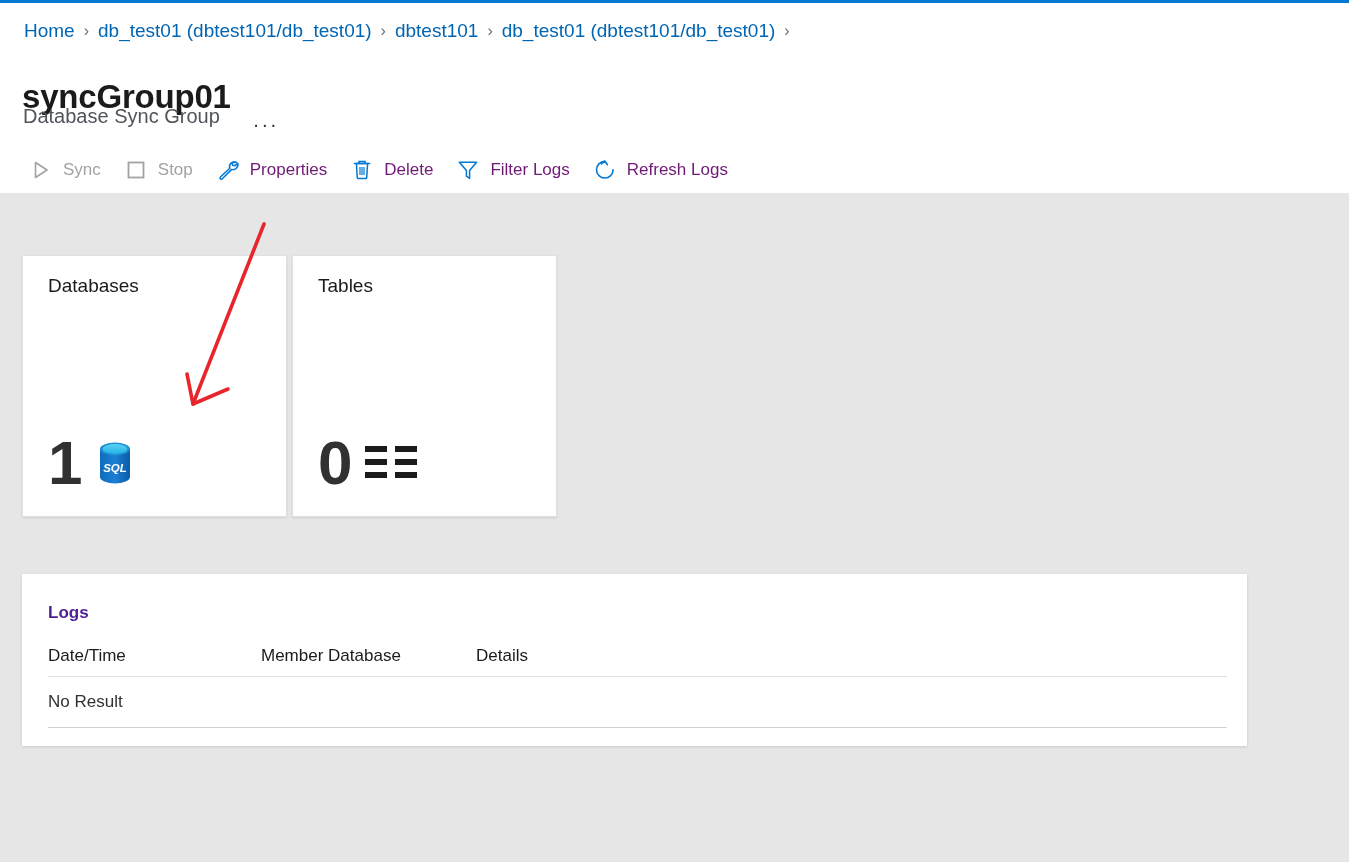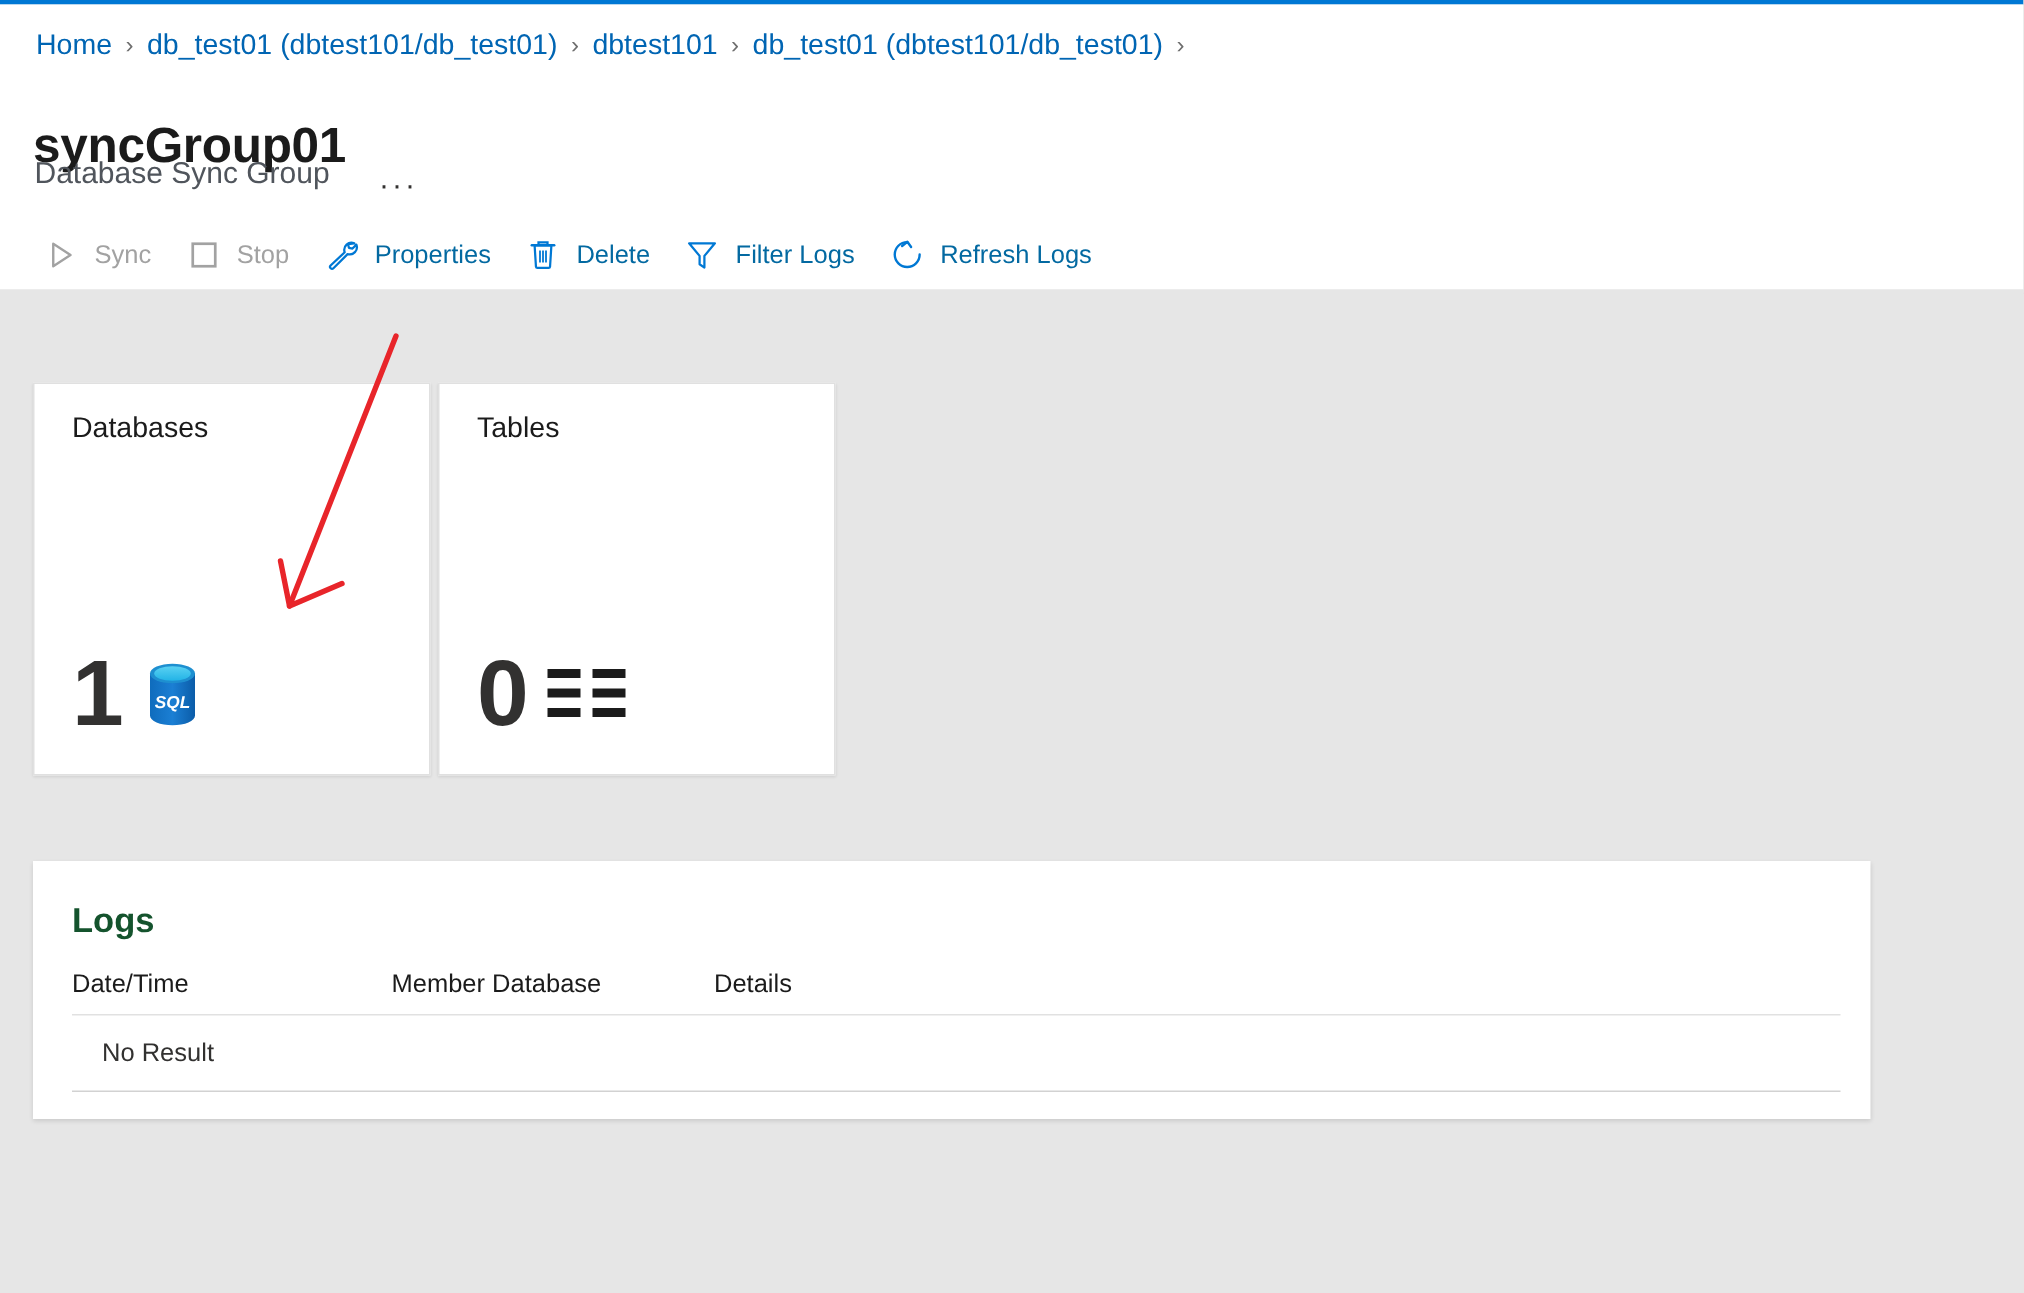--- a/index.html
+++ b/index.html
@@ -100,21 +100,21 @@
     display: flex;
     align-items: center;
     height: 38px;
   }
   .tb-item {
     display: flex;
     align-items: center;
     height: 38px;
     margin-right: 22px;
     font-size: 17px;
-    color: #0369a1;
+    color: #701a75;
     cursor: pointer;
     white-space: nowrap;
   }
   .tb-item.disabled {
     color: #a2a2a2;
     cursor: default;
   }
   .tb-icon {
     width: 26px;
     height: 26px;
@@ -209,24 +209,24 @@
     width: 1225px;
     height: 172px;
     background: #ffffff;
     box-shadow: 0 1px 3px rgba(0,0,0,0.12);
     box-sizing: border-box;
   }
   #logs-title {
     position: absolute;
     top: 27px;
     left: 26px;
-    font-size: 23px;
+    font-size: 17px;
     line-height: 24px;
     font-weight: 600;
-    color: #14532d;
+    color: #4c1d95;
   }
   #logs-table {
     position: absolute;
     top: 62px;
     left: 26px;
     width: 1179px;
   }
   #logs-header-row {
     display: flex;
     height: 40px;
@@ -246,21 +246,20 @@
   .logs-body-row {
     display: flex;
     height: 50px;
     align-items: center;
     border-bottom: 1px solid #d2d2d2;
   }
   .logs-body-row .td {
     font-size: 17px;
     line-height: 22px;
     color: #323130;
-    margin-left: 20px;
   }
 
   
   #annotation-arrow {
     position: absolute;
     left: 0; top: 0;
     width: 1349px;
     height: 862px;
     pointer-events: none;
   }

